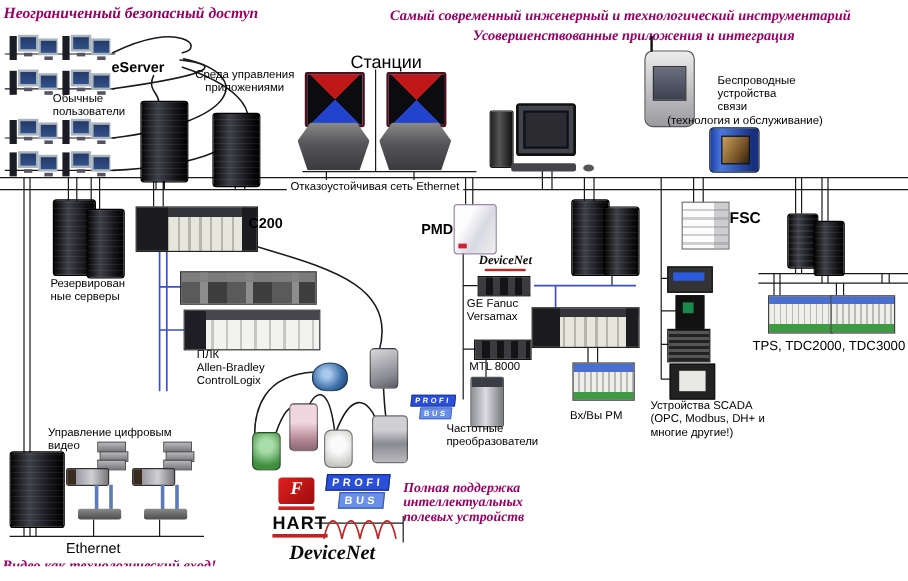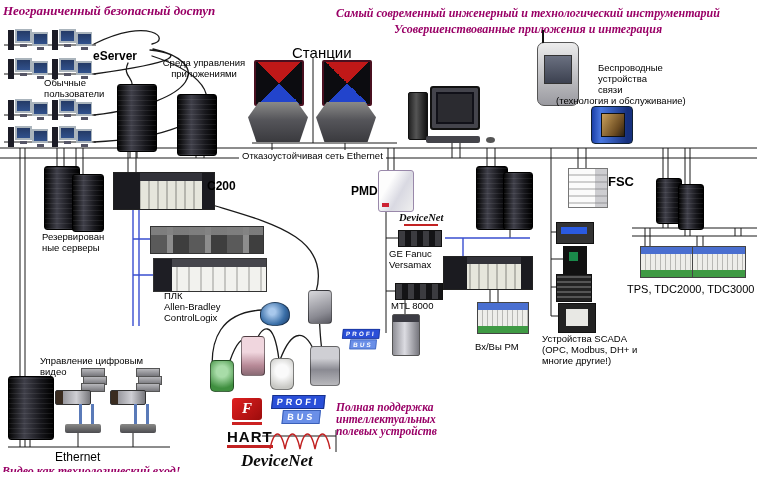--- a/index.html
+++ b/index.html
@@ -140,21 +140,21 @@
                M252 352C262 320 274 320 279 360
                M280 360C292 328 306 328 316 356
                M318 298C320 325 320 340 322 350"></path>
     </g>
     <g stroke="#c22222" stroke-width="1.4" fill="none">
       <path d="M270 449C274 429 281 429 285 449C289 429 296 429 300 449C304 429 311 429 315 449C319 429 326 429 330 449"></path>
     </g>
   </svg>
 
   <div class="mag" style="left:3px;top:3px;font-size:13px;">Неограниченный безопасный доступ</div>
-  <div class="mag ctr" style="left:300px;top:6px;width:456px;font-size:12px;">Самый современный инженерный и технологический инструментарий</div>
+  <div class="mag ctr" style="left:289px;top:6px;width:456px;font-size:12px;">Самый современный инженерный и технологический инструментарий</div>
   <div class="mag ctr" style="left:300px;top:22px;width:456px;font-size:12px;">Усовершенствованные приложения и интеграция</div>
 
   <div class="pc" style="left:8px;top:29px;"></div>
   <div class="pc" style="left:52px;top:29px;"></div>
   <div class="pc" style="left:8px;top:58px;"></div>
   <div class="pc" style="left:52px;top:58px;"></div>
   <div class="pc" style="left:8px;top:99px;"></div>
   <div class="pc" style="left:52px;top:99px;"></div>
   <div class="pc" style="left:8px;top:126px;"></div>
   <div class="pc" style="left:52px;top:126px;"></div>
@@ -217,20 +217,22 @@
   <div class="minirack" style="left:398px;top:230px;width:42px;height:15px;"></div>
   <div class="lbl" style="left:389px;top:248px;">GE Fanuc
 Versamax</div>
   <div class="minirack" style="left:395px;top:283px;width:46px;height:15px;"></div>
   <div class="lbl" style="left:391px;top:300px;">MTL 8000</div>
   <div class="drive" style="left:392px;top:314px;width:26px;height:40px;"></div>
   <div class="profibus small" style="left:343px;top:329px;">
     <span class="r1">PROFI</span>
     <span class="r2">BUS</span>
   </div>
+  <div class="lbl" style="left:372px;top:352px;">Частотные
+преобразователи</div>
 
   <div class="tower" style="left:476px;top:166px;width:30px;height:62px;"></div>
   <div class="tower" style="left:503px;top:172px;width:28px;height:56px;"></div>
   <div class="rack" style="left:443px;top:256px;width:88px;height:32px;"></div>
   <div class="greenrack" style="left:477px;top:302px;width:50px;height:30px;"></div>
   <div class="lbl" style="left:475px;top:341px;">Вх/Вы PM</div>
 
   <div class="scada" style="left:556px;top:222px;width:36px;height:20px;background:#333;">
     <span style="position:absolute;left:4px;top:4px;width:26px;height:7px;background:#2a5ae0;display:block;"></span>
   </div>

